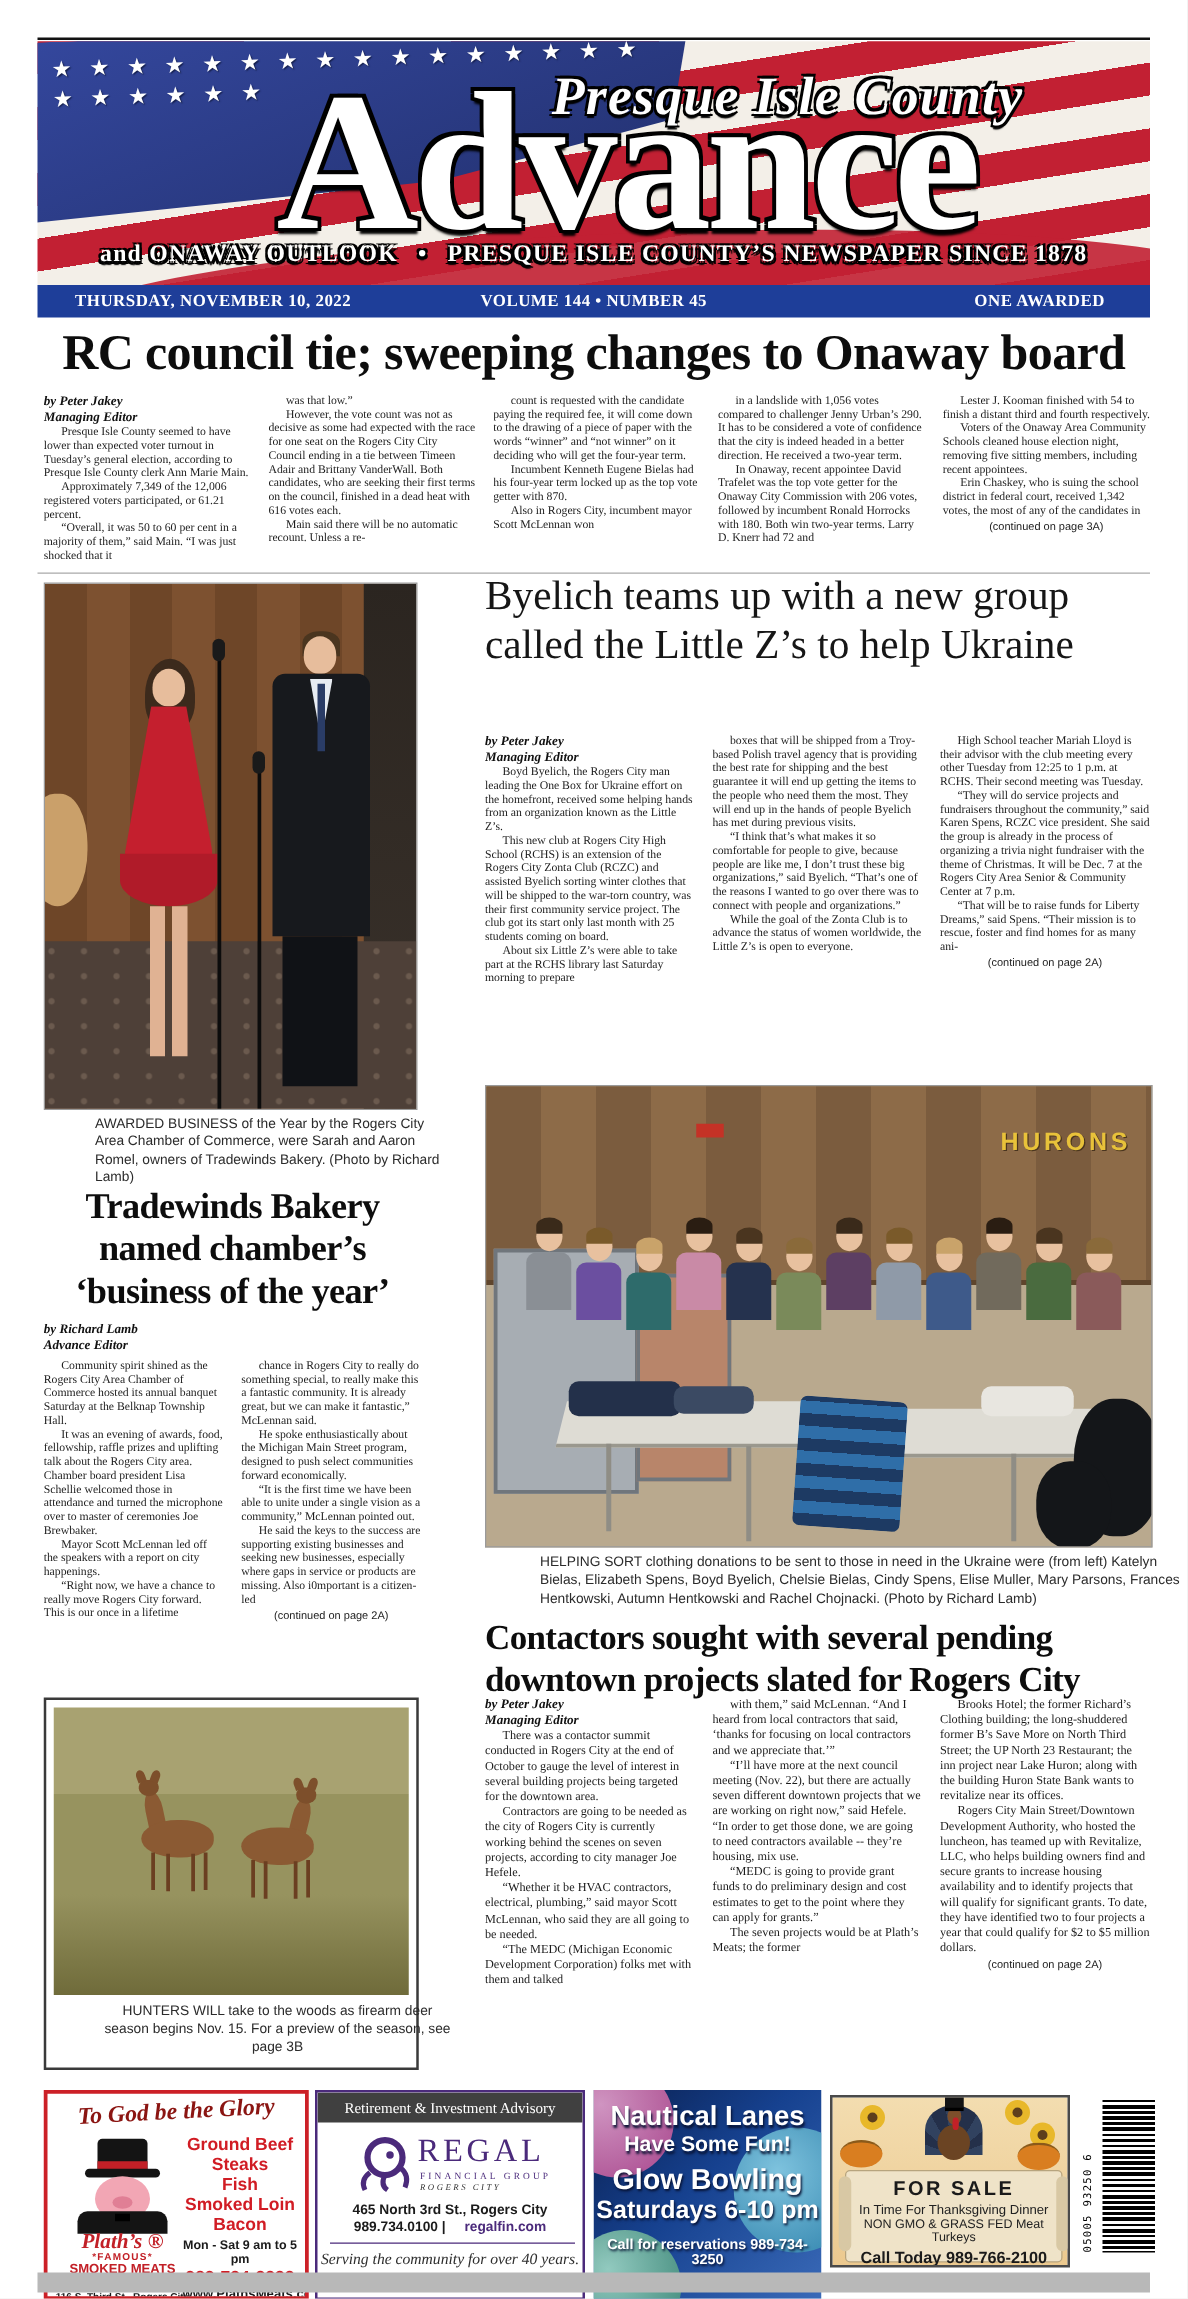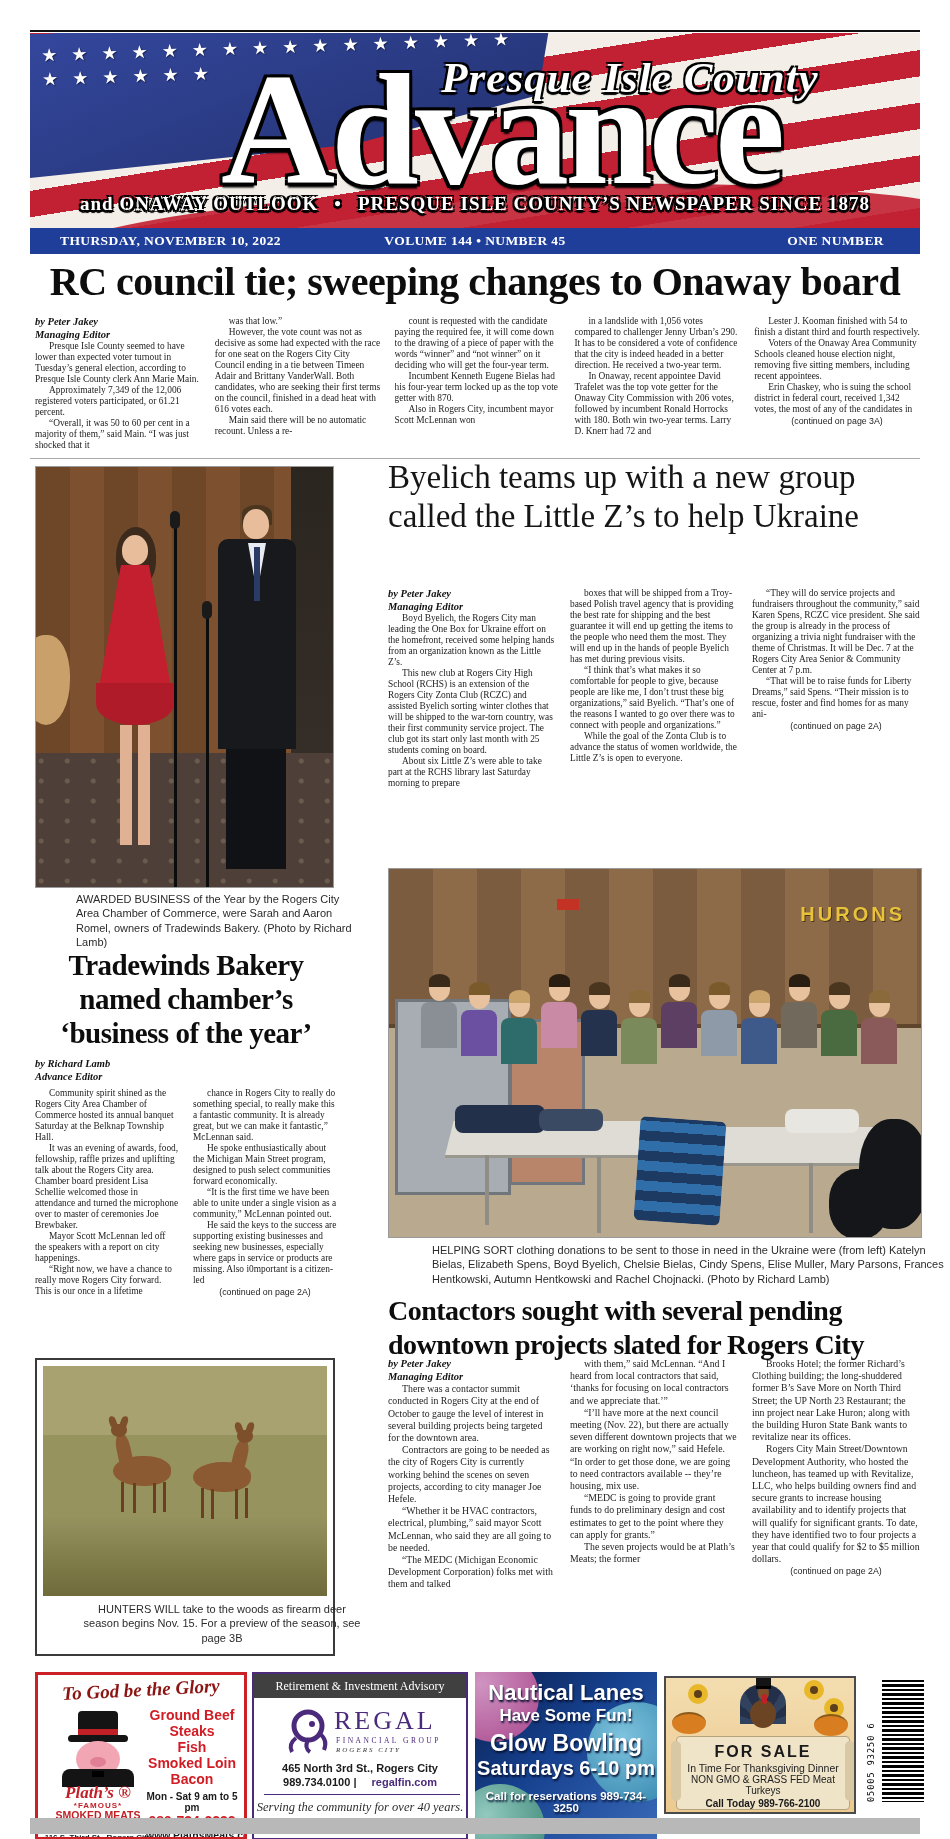--- a/index.html
+++ b/index.html
@@ -183,21 +183,21 @@
     background:repeating-conic-gradient(from -90deg at 50% 100%,#31425f 0 20deg,#24304a 20deg 40deg);}
   #turkey .tbody{position:absolute;left:12px;top:18px;width:26px;height:28px;background:#6b4423;border-radius:50%;}
   #turkey .thead{position:absolute;left:20px;top:4px;width:11px;height:14px;background:#7d4f2b;border-radius:50%;}
   #turkey .wattle{position:absolute;left:24px;top:12px;width:5px;height:10px;background:#c22027;border-radius:40%;}
   #turkey .that{position:absolute;left:18px;top:-6px;width:15px;height:10px;background:#141414;border-radius:2px 2px 0 0;border-bottom:3px solid #000;}
   #banner{position:absolute;left:10px;top:58px;width:172px;height:72px;background:#efe3c8;border:1px solid #b7a47e;border-radius:4px;}
   #banner .curl{position:absolute;top:4px;width:10px;height:60px;background:#d8c8a4;border-radius:6px;}
   #tk-title{font-weight:bold;font-size:16px;letter-spacing:2px;font-family:"Liberation Sans",sans-serif;margin-top:6px;}
   #tk-l1{font-size:10.5px;font-family:"Liberation Sans",sans-serif;color:#222;margin-top:1px;}
   #tk-l2{font-size:10px;font-family:"Liberation Sans",sans-serif;color:#222;}
-  #tk-l3{font-size:10px;font-weight:bold;font-family:"Liberation Sans",sans-serif;margin-top:2px;}
+  #tk-l3{font-size:13px;font-weight:bold;font-family:"Liberation Sans",sans-serif;margin-top:2px;}
 
   #barcode{left:866px;top:1674px;width:60px;height:134px;background:#fff;}
   #barcode .bars{position:absolute;right:2px;top:6px;width:42px;height:122px;
     background:repeating-linear-gradient(180deg,#000 0 2px,#fff 2px 4px,#000 4px 7px,#fff 7px 9px);}
   #barcode .digits{position:absolute;left:0;top:6px;height:122px;writing-mode:vertical-rl;transform:rotate(180deg);
     font-family:"DejaVu Sans Mono",monospace;font-size:8.5px;letter-spacing:1px;color:#000;}
 
   #graybar{left:30px;top:1818px;width:890px;height:16px;background:#b8b8b8;}
 </style>
 </head>
@@ -236,21 +236,21 @@
     <div class="abs outline-w" id="mast-prefix">Presque Isle County</div>
     <div class="abs" id="mast-title">Advance</div>
     <div class="abs outline-w" id="mast-tagline">
       <span>and ONAWAY OUTLOOK</span><span class="sep">•</span><span>PRESQUE ISLE COUNTY’S NEWSPAPER SINCE 1878</span>
     </div>
   </div>
 
   <div class="abs" id="dateband">
     <span class="dleft">THURSDAY, NOVEMBER 10, 2022</span>
     <span class="dcenter">VOLUME 144 • NUMBER 45</span>
-    <span class="dright">ONE NUMBER</span>
+    <span class="dright">ONE AWARDED</span>
   </div>
 
   <div class="abs headline" id="h1-main">RC council tie; sweeping changes to Onaway board</div>
   <div class="abs cols" id="story1-cols">
     <div class="col">
       <div class="byline">
         <div>by Peter Jakey</div>
         <div>Managing Editor</div>
       </div>
       <div>
@@ -334,20 +334,21 @@
     </div>
     <div class="col">
         <div>
           <p>boxes that will be shipped from a Troy-based Polish travel agency that is providing the best rate for shipping and the best guarantee it will end up getting the items to the people who need them the most. They will end up in the hands of people Byelich has met during previous visits.</p>
           <p>“I think that’s what makes it so comfortable for people to give, because people are like me, I don’t trust these big organizations,” said Byelich. “That’s one of the reasons I wanted to go over there was to connect with people and organizations.”</p>
           <p>While the goal of the Zonta Club is to advance the status of women worldwide, the Little Z’s is open to everyone.</p>
         </div>
       </div>
     <div class="col">
       <div>
+          <p>High School teacher Mariah Lloyd is their advisor with the club meeting every other Tuesday from 12:25 to 1 p.m. at RCHS. Their second meeting was Tuesday.</p>
           <p>“They will do service projects and fundraisers throughout the community,” said Karen Spens, RCZC vice president. She said the group is already in the process of organizing a trivia night fundraiser with the theme of Christmas. It will be Dec. 7 at the Rogers City Area Senior &amp; Community Center at 7 p.m.</p>
           <p>“That will be to raise funds for Liberty Dreams,” said Spens. “Their mission is to rescue, foster and find homes for as many ani-</p>
         </div>
       <div class="contd">(continued on page 2A)</div>
     </div>
   </div>
 
   <div class="abs" id="group-photo">
     <div class="ceil"></div>
     <div class="shelves"></div>

